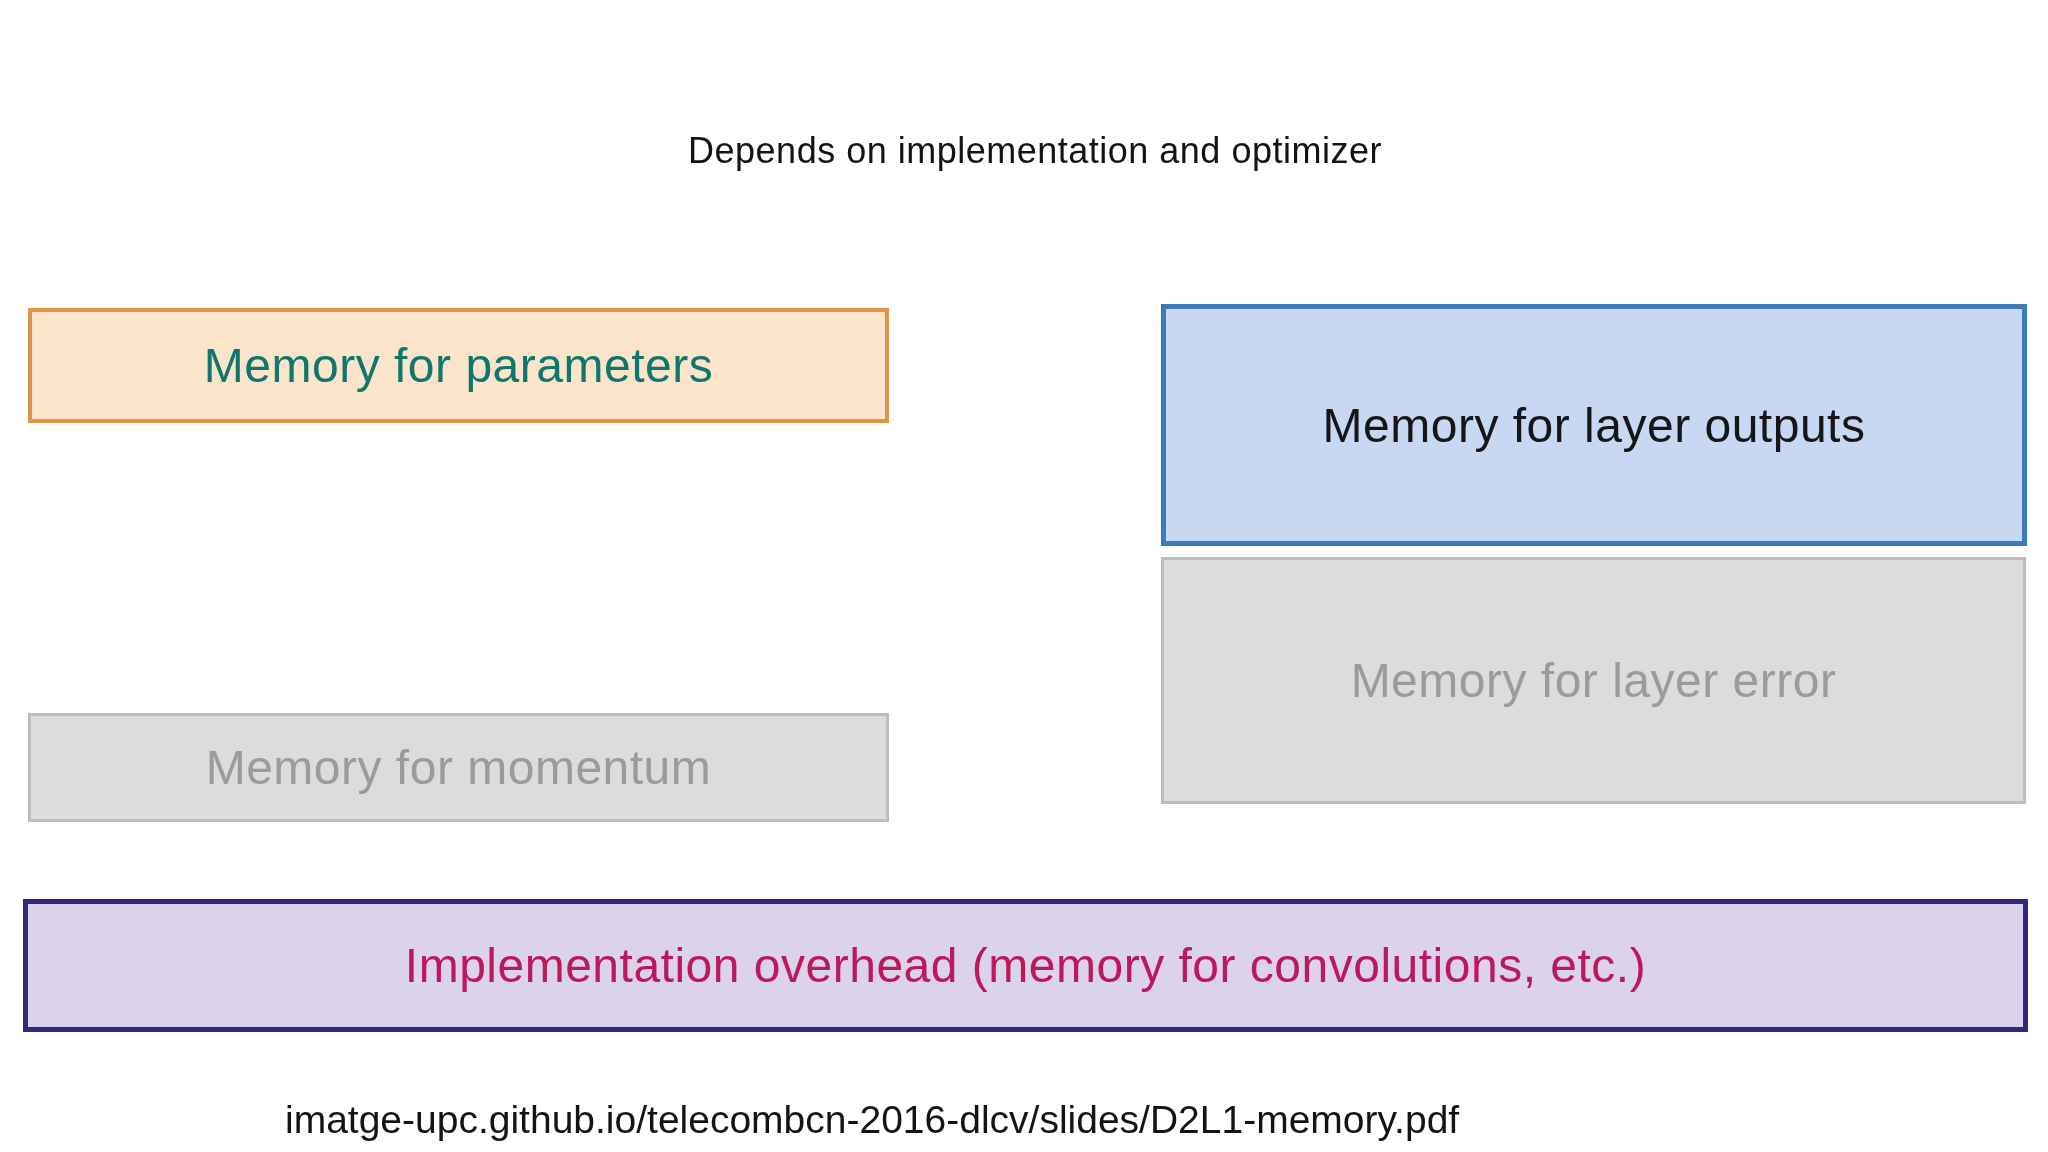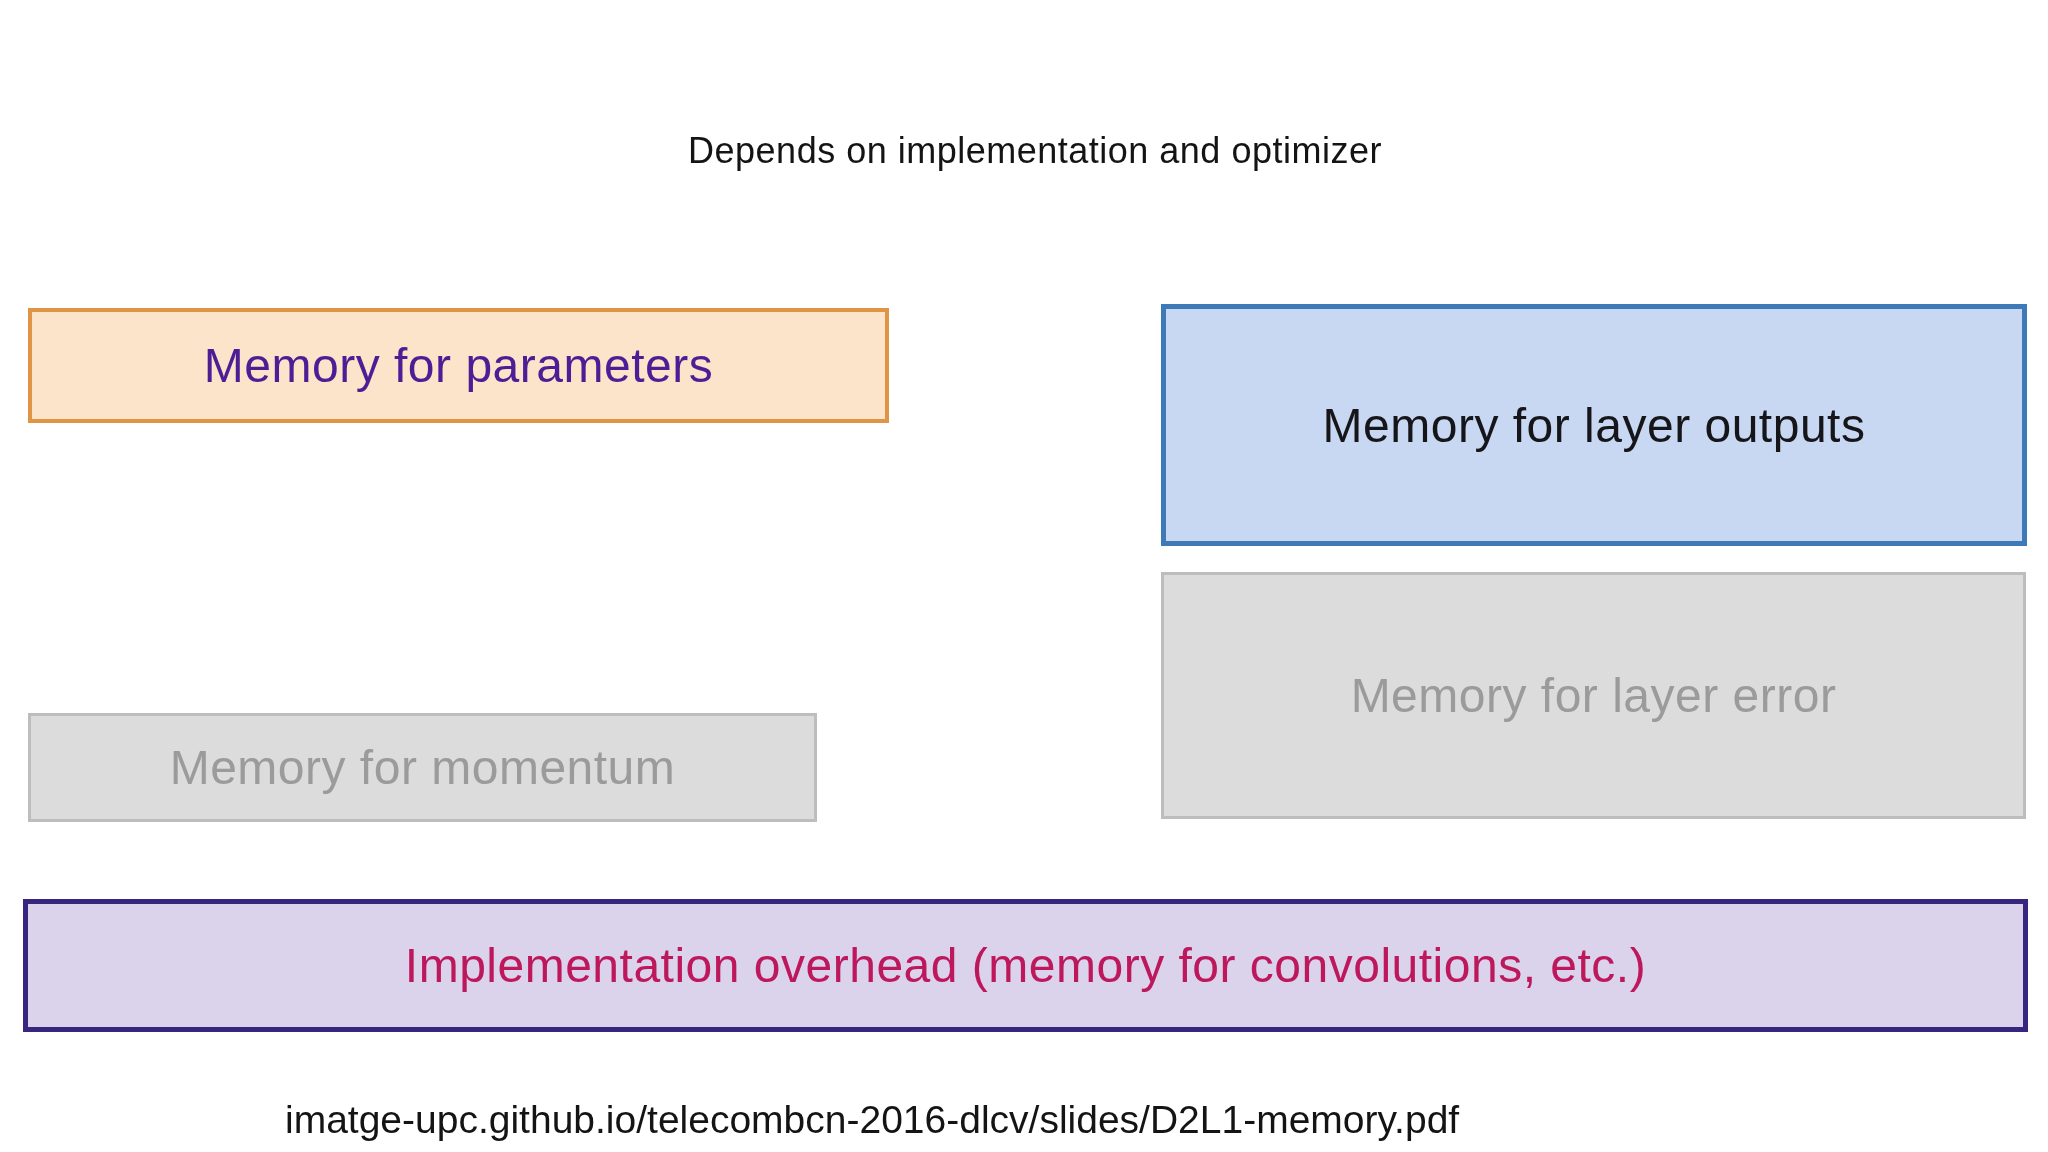--- a/index.html
+++ b/index.html
@@ -35,43 +35,43 @@
     border-style: solid;
   }
   .memory-box .label {
     font-size: 48px;
     letter-spacing: 0.5px;
     white-space: nowrap;
     text-align: center;
   }
   .box-parameters      { left: 28px;   top: 308px; width: 861px;  height: 115px; border-width: 4px; }
   .box-param-gradients { left: 28px;   top: 518px; width: 861px;  height: 108px; border-width: 3px; }
-  .box-momentum        { left: 28px;   top: 713px; width: 789px;  height: 109px; border-width: 3px; }
+  .box-momentum        { left: 28px;   top: 713px; width: 861px;  height: 109px; border-width: 3px; }
   .box-layer-outputs   { left: 1161px; top: 304px; width: 866px;  height: 242px; border-width: 5px; }
-  .box-layer-error     { left: 1161px; top: 572px; width: 865px;  height: 247px; border-width: 3px; }
+  .box-layer-error     { left: 1161px; top: 557px; width: 865px;  height: 247px; border-width: 3px; }
   .box-overhead        { left: 23px;   top: 899px; width: 2005px; height: 133px; border-width: 5px; }
   .slide-footer {
     position: absolute;
     top: 1098px;
     left: 285px;
     width: 1100px;
     text-align: center;
     font-size: 39px;
     color: #141414;
     white-space: nowrap;
   }
 </style>
 </head>
 <body>
 
 <div class="canvas">
 
   <div class="slide-title">Depends on implementation and optimizer</div>
 
-  <div class="memory-box box-parameters" style="background-color: rgb(251, 228, 201); border-color: rgb(223, 148, 70); color: #4c1d95;">
+  <div class="memory-box box-parameters" style="background-color: rgb(251, 228, 201); border-color: rgb(223, 148, 70); color: #0f766e;">
     <span class="label">Memory for parameters</span>
   </div>
 
 
   <div class="memory-box box-momentum" style="background-color: rgb(220, 220, 220); border-color: rgb(189, 189, 189); color: rgb(155, 155, 155);">
     <span class="label">Memory for momentum</span>
   </div>
 
   <div class="memory-box box-layer-outputs" style="background-color: rgb(200, 216, 242); border-color: rgb(61, 122, 183); color: rgb(21, 21, 26);">
     <span class="label">Memory for layer outputs</span>

